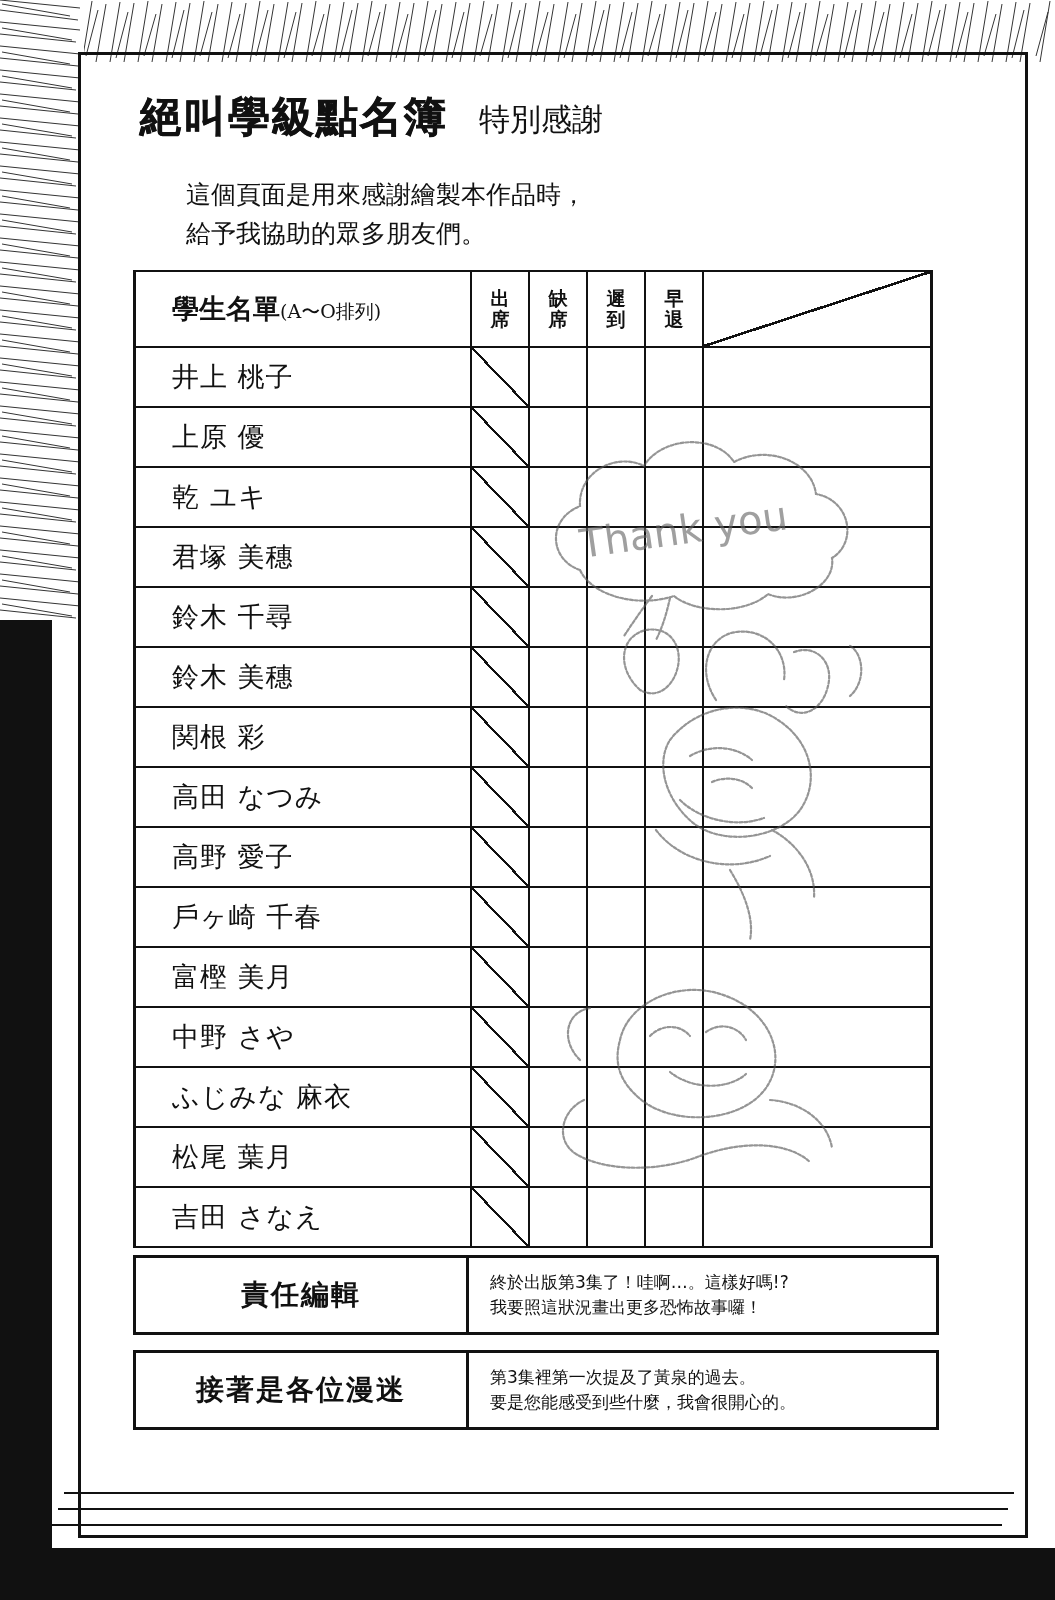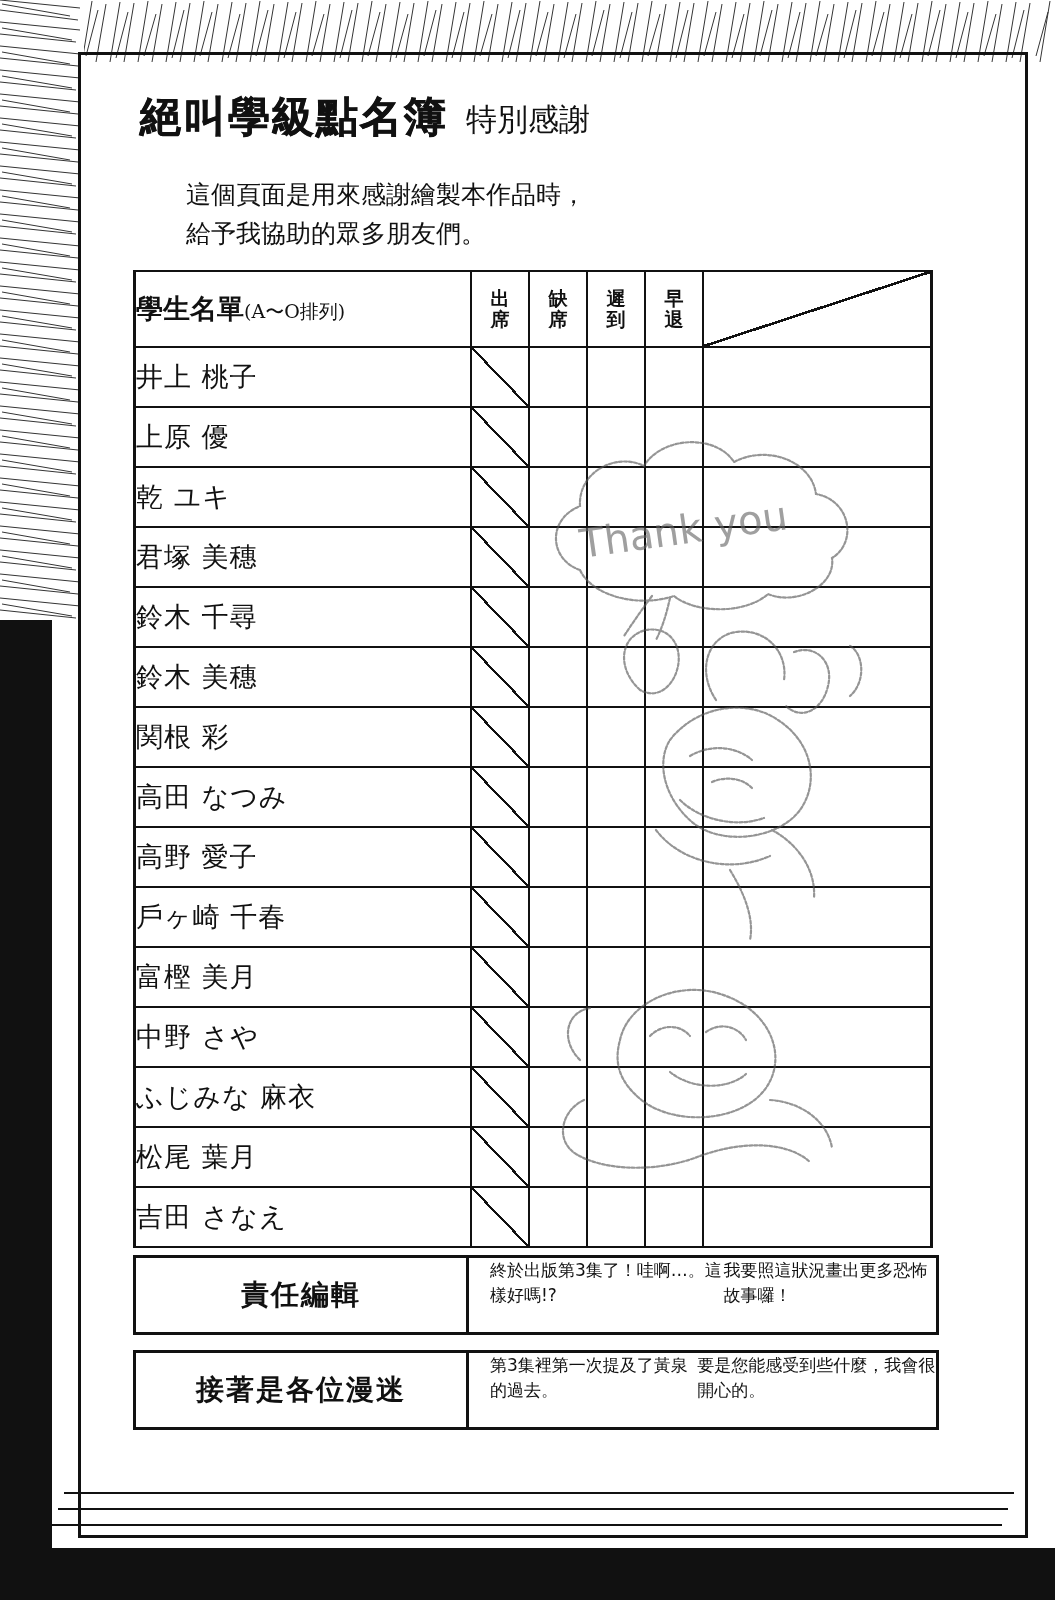--- a/index.html
+++ b/index.html
@@ -56,21 +56,21 @@
   .b3 { left: 58px; top: 1508px; width: 950px; height: 0px; border-width: 0 0 2px 0; }
   .b4 { left: 52px; top: 1524px; width: 950px; height: 0px; border-width: 0 0 2px 0; }
 
   
   .title-row {
     position: absolute;
     left: 140px;
     top: 96px;
     display: flex;
     align-items: flex-end;
-    gap: 18px;
+    gap: 31px;
   }
   .main-title {
     font-family: "DejaVu Serif", "Liberation Serif", serif;
     font-weight: 700;
     font-size: 42px;
     letter-spacing: 2px;
     line-height: 1;
     color: #111;
     -webkit-text-stroke: 0.6px #111;
   }
@@ -99,21 +99,21 @@
     top: 270px;
     width: 800px;
     border-collapse: collapse;
     table-layout: fixed;
   }
   .roster td, .roster th {
     border: 2px solid #111;
     padding: 0;
     vertical-align: middle;
   }
-  .roster .outer-left  { border-left-width: 3px; }
+  .roster .outer-left  { border-left-width: 3px; padding-left: 36px; }
   .roster .outer-right { border-right-width: 3px; }
 
   .hdr-name {
     height: 74px;
     font-family: "DejaVu Serif", "Liberation Serif", serif;
     font-size: 27px;
     font-weight: 700;
     text-align: left;
     padding-left: 18px;
     white-space: nowrap;
@@ -186,21 +186,21 @@
     justify-content: center;
     font-family: "DejaVu Serif", "Liberation Serif", serif;
     font-size: 28px;
     font-weight: 700;
     letter-spacing: 2px;
     border-right: 3px solid #111;
   }
   .note-body {
     flex: 1;
     display: flex;
-    flex-direction: row;
+    flex-direction: column;
     justify-content: center;
     padding-left: 14px;
     font-family: "DejaVu Sans", "Liberation Sans", sans-serif;
     font-size: 17px;
     line-height: 1.45;
     color: #111;
   }
 </style>
 </head>
 <body>

